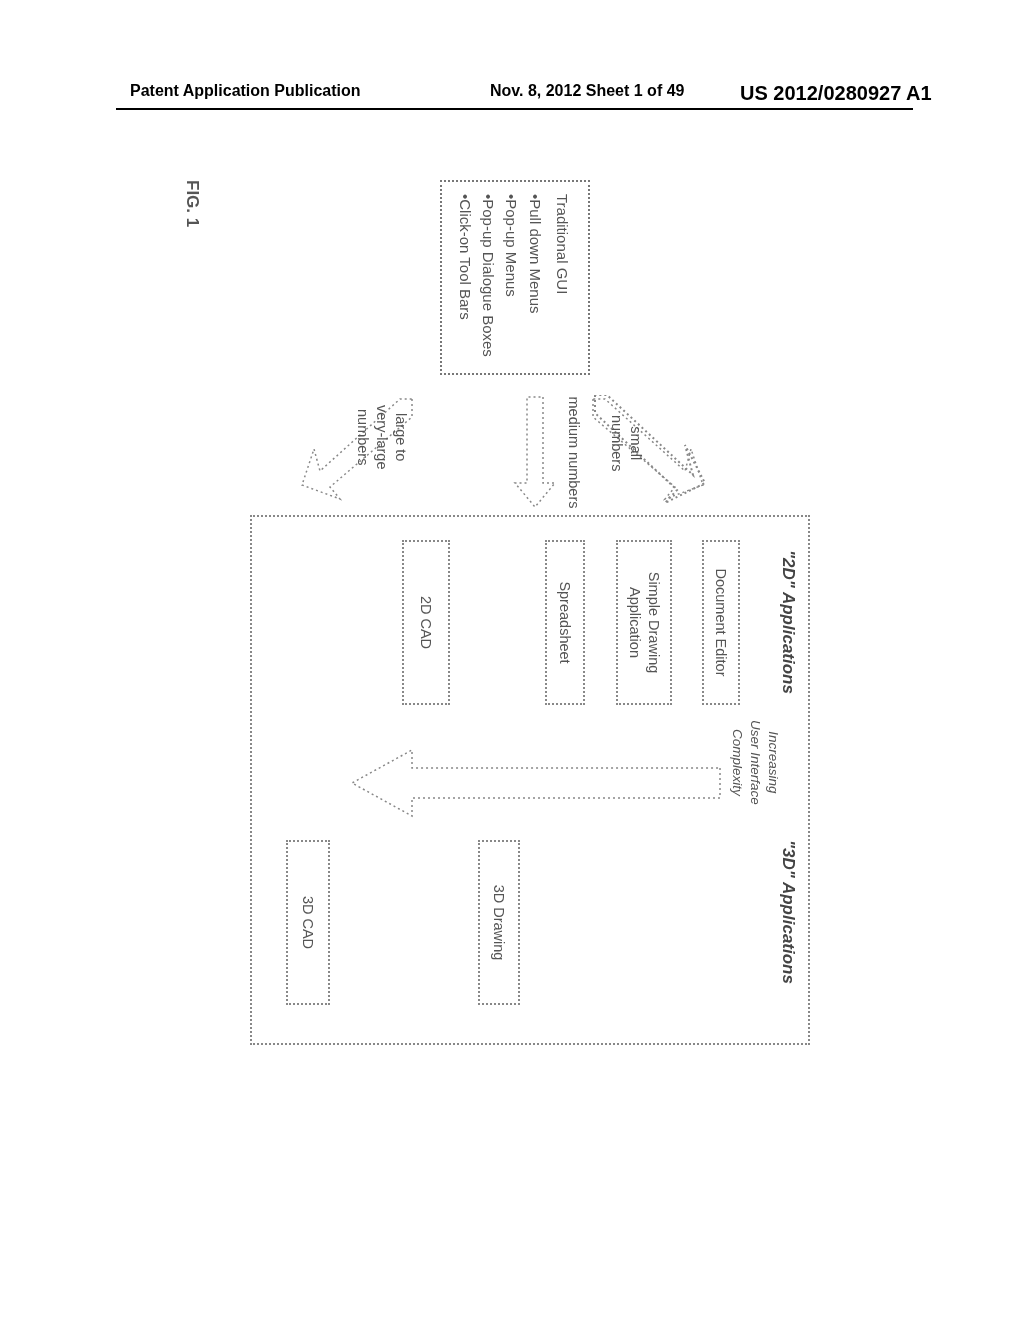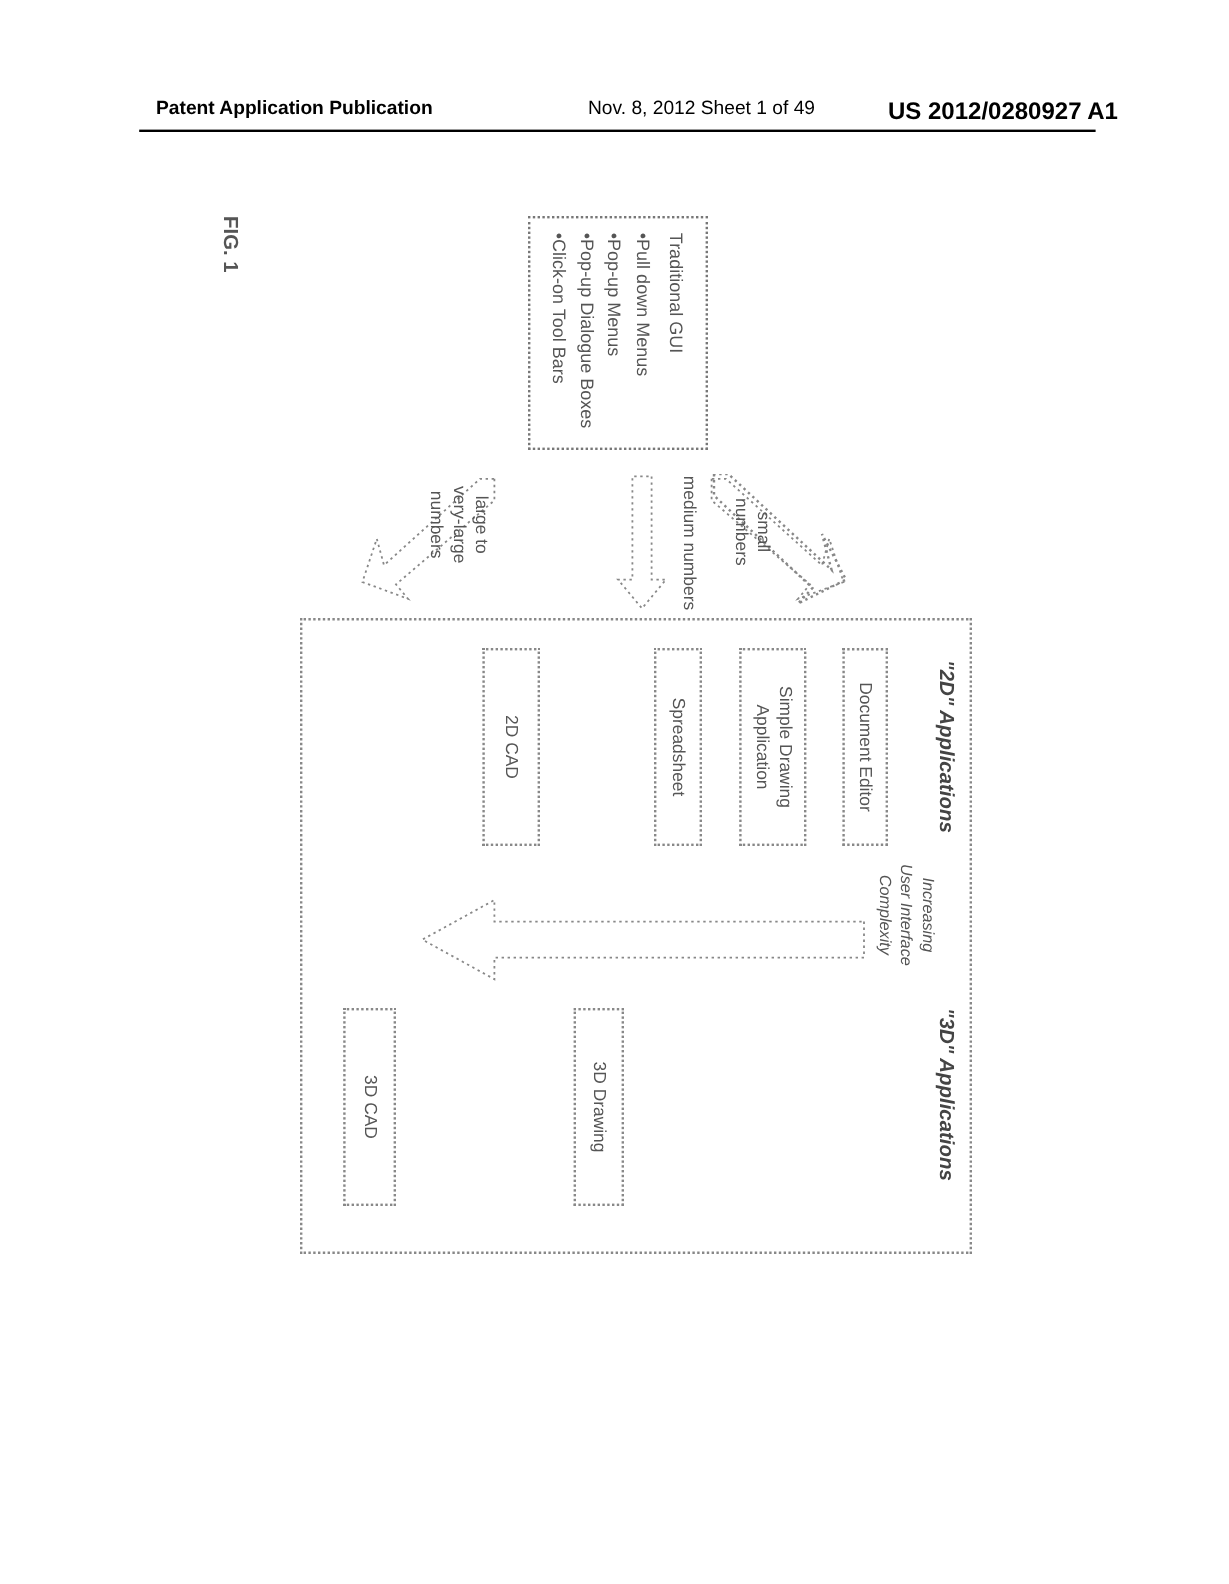--- a/index.html
+++ b/index.html
@@ -29,20 +29,21 @@
     left: 130px;
     top: 0;
     font-weight: bold;
     font-size: 16px;
   }
   .header-mid {
     position: absolute;
     left: 490px;
     top: 0;
     font-size: 16px;
+    font-weight: bold;
   }
   .header-right {
     position: absolute;
     left: 740px;
     top: 0;
     font-weight: bold;
     font-size: 20px;
   }
   .header-rule {
     position: absolute;

